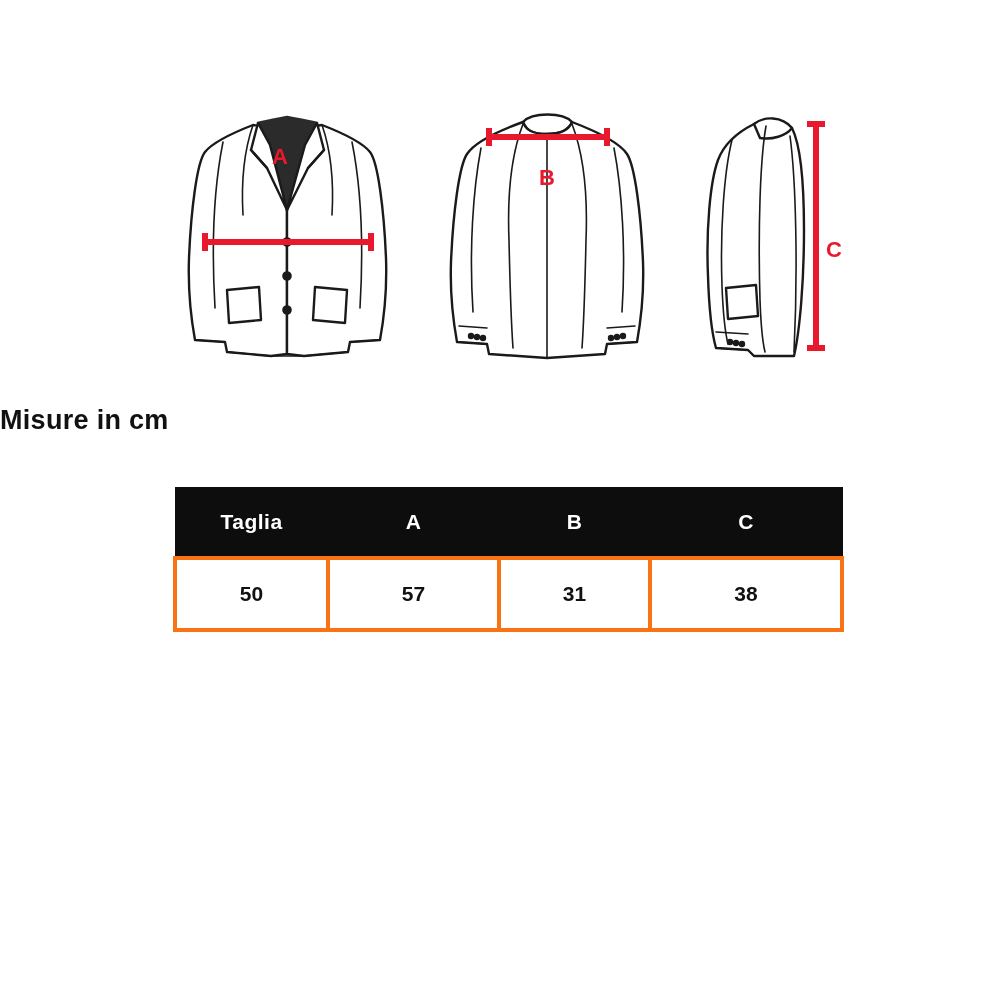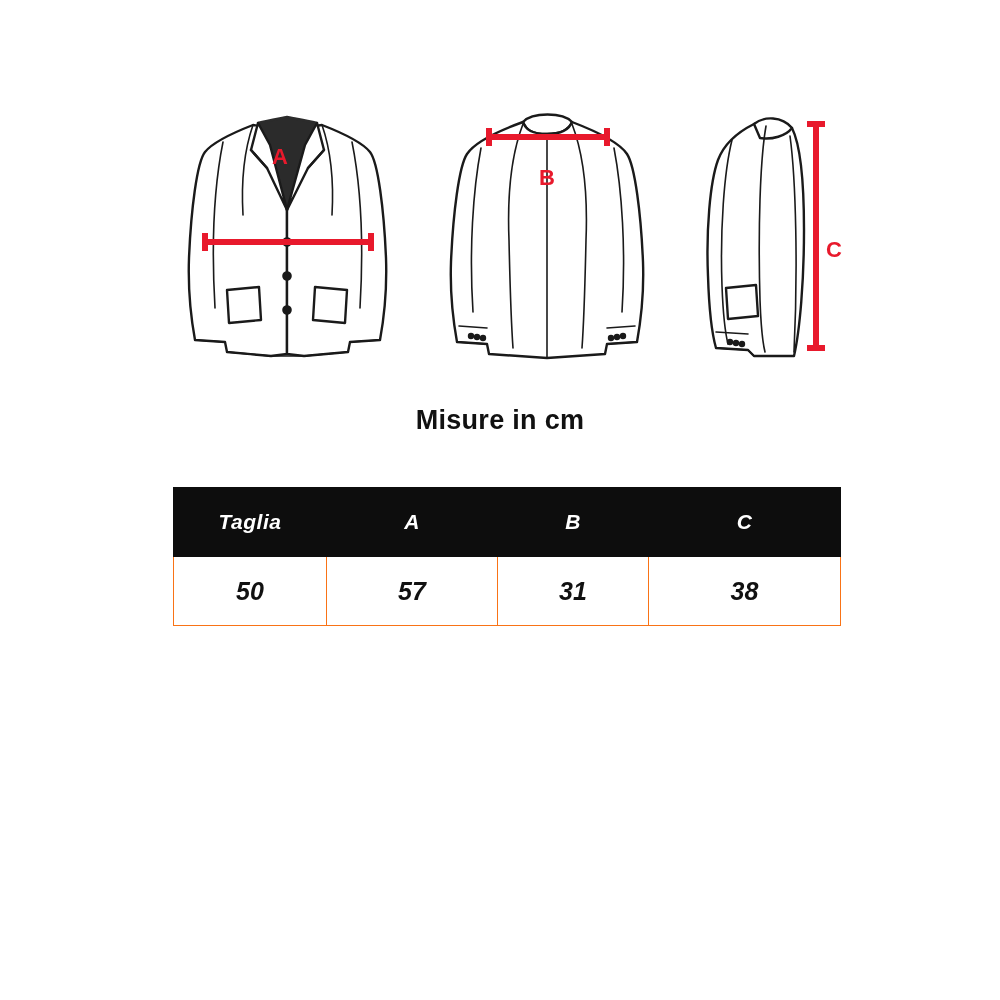--- a/index.html
+++ b/index.html
@@ -38,48 +38,46 @@
   .fig-side   { left: 690px; width: 180px; height: 290px; }
 
   .fig-svg { display: block; }
 
   
   .caption {
     position: absolute;
     left: 0;
     top: 405px;
     width: 1000px;
-    text-align: center;
     font-size: 27px;
     font-weight: bold;
     letter-spacing: 0.3px;
     color: #111111;
   }
 
   
   .table-wrap {
     position: absolute;
     left: 173px;
     top: 487px;
     width: 655px;
   }
   table.size-table {
     border-collapse: collapse;
     width: 655px;
     table-layout: fixed;
-    font-style: italic;
   }
   table.size-table th,
   table.size-table td {
     height: 66px;
     text-align: center;
     vertical-align: middle;
-    font-size: 25px;
+    font-size: 21px;
     font-weight: bold;
-    border: 1px solid #f97316;
+    border: 4px solid #f97316;
   }
   table.size-table thead th {
     background: #0d0d0d;
     color: #ffffff;
     border: 1px solid #0d0d0d;
     font-size: 21px;
     letter-spacing: 0.5px;
   }
   table.size-table tbody td {
     background: #ffffff;

